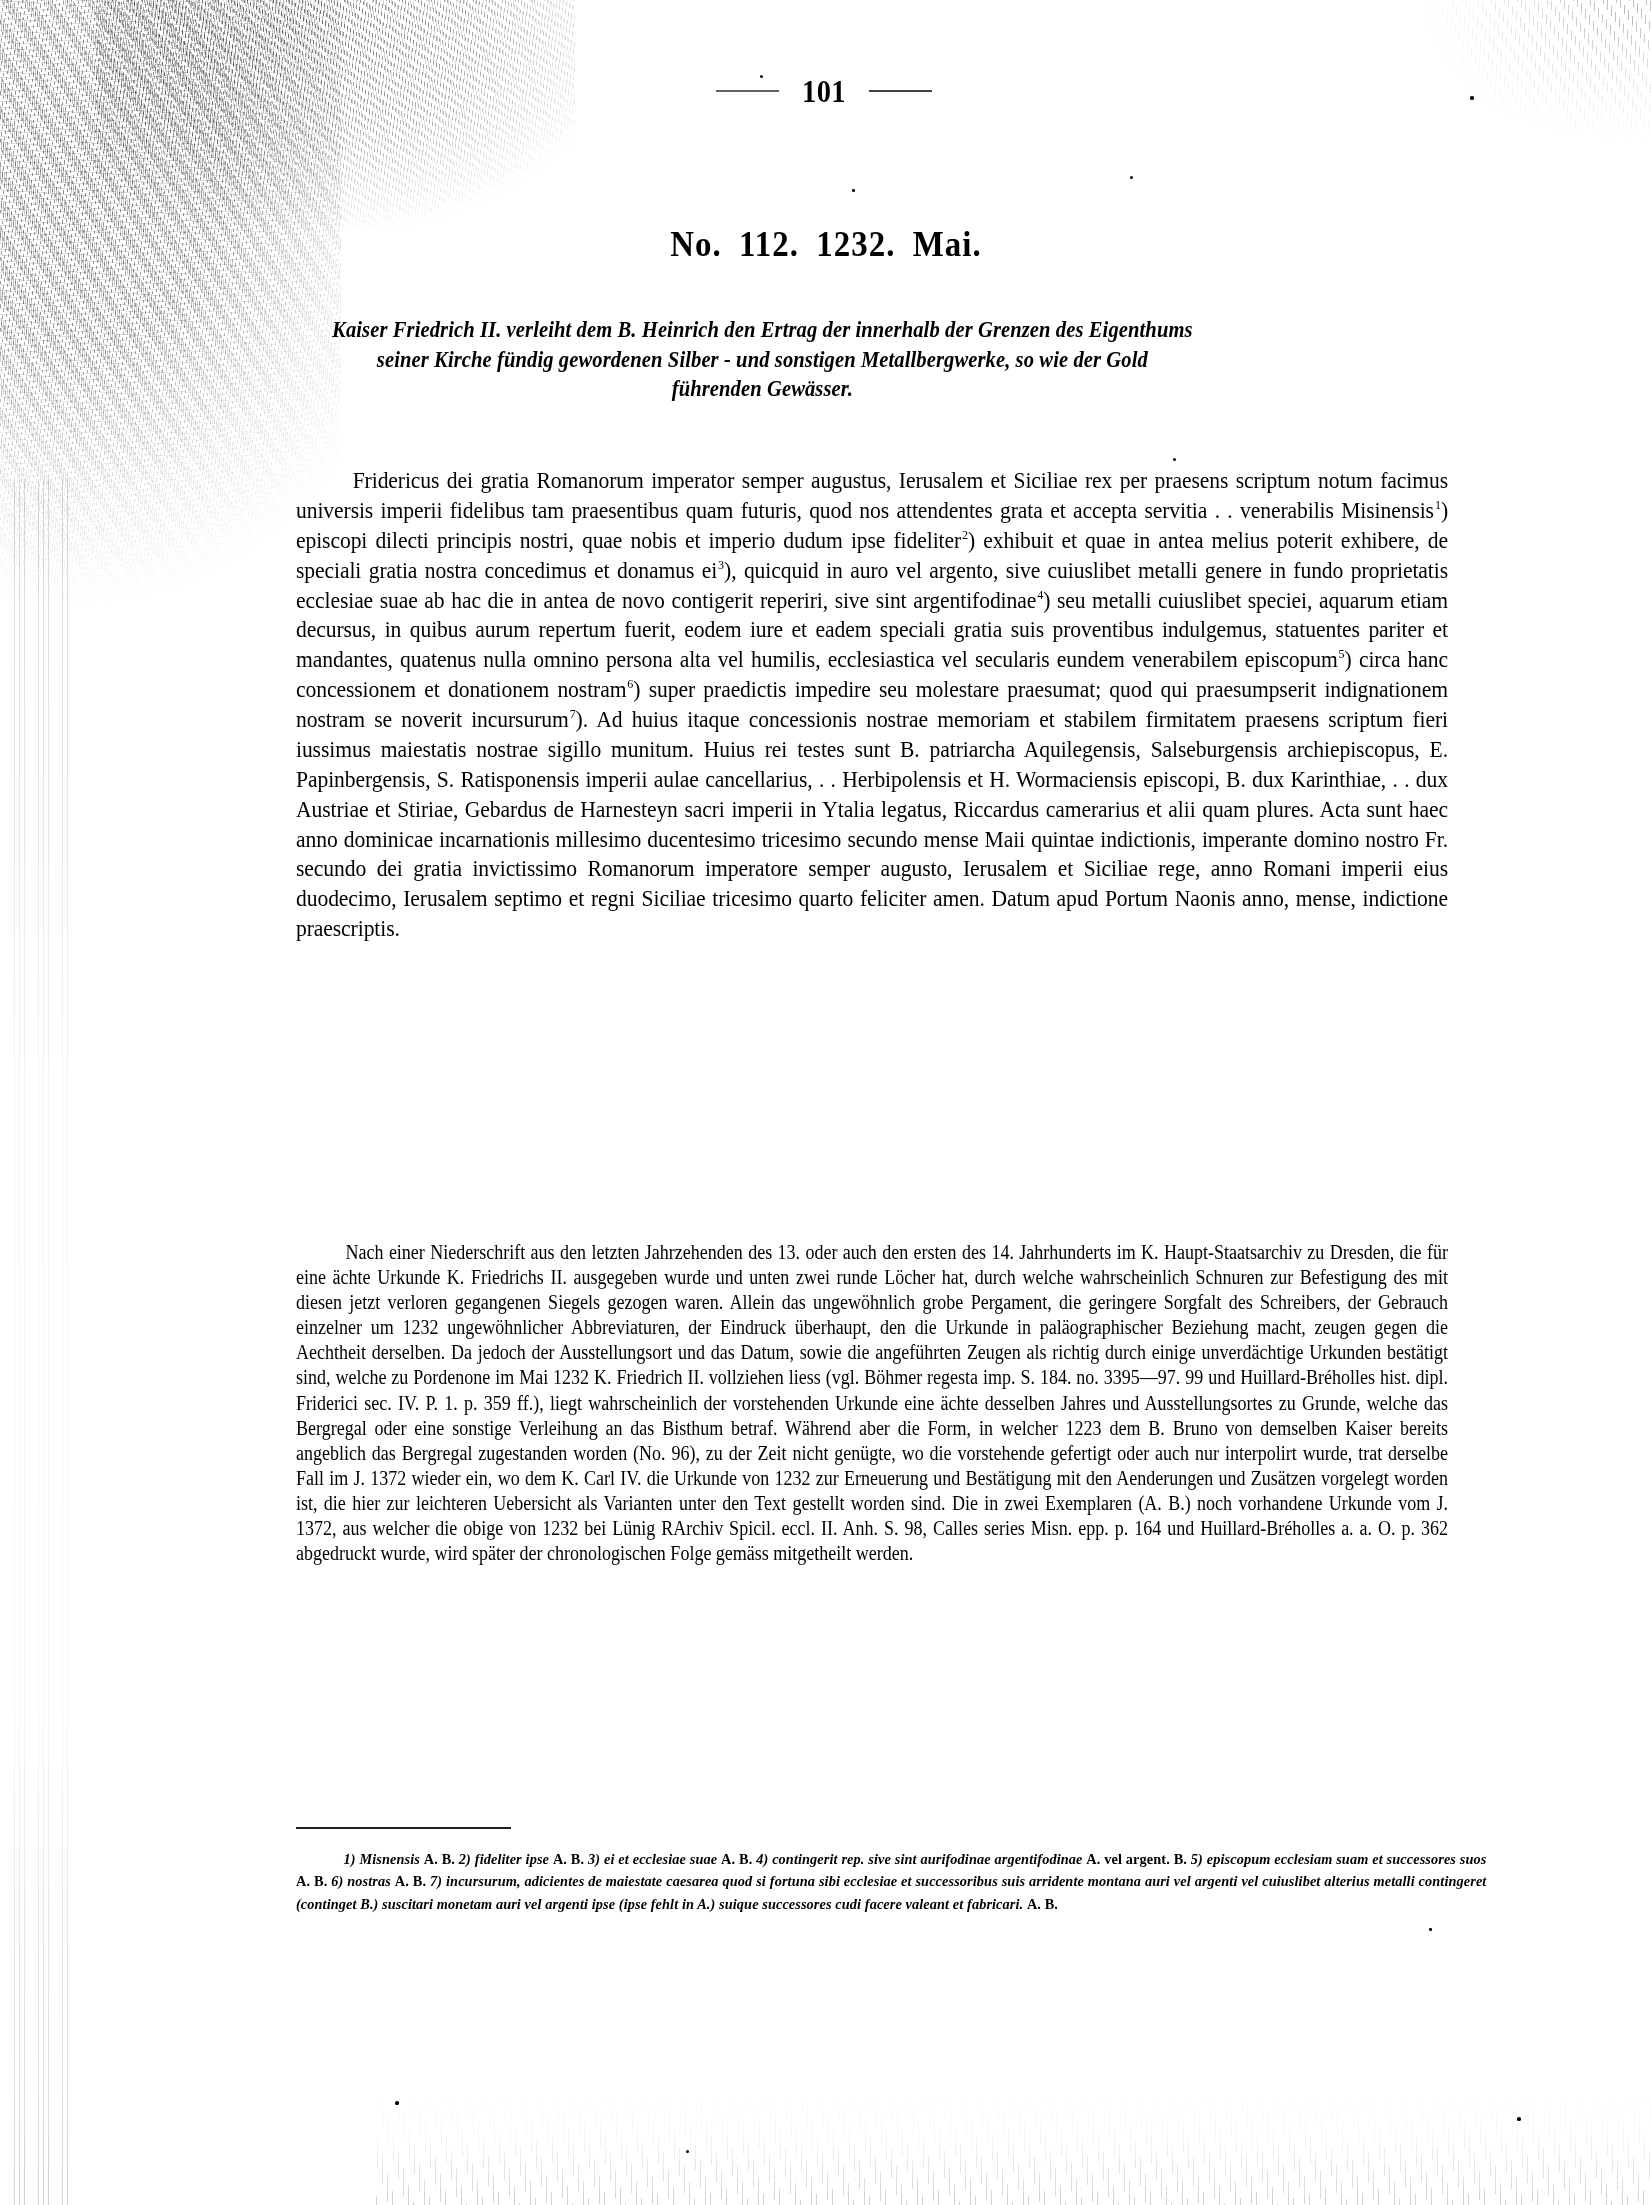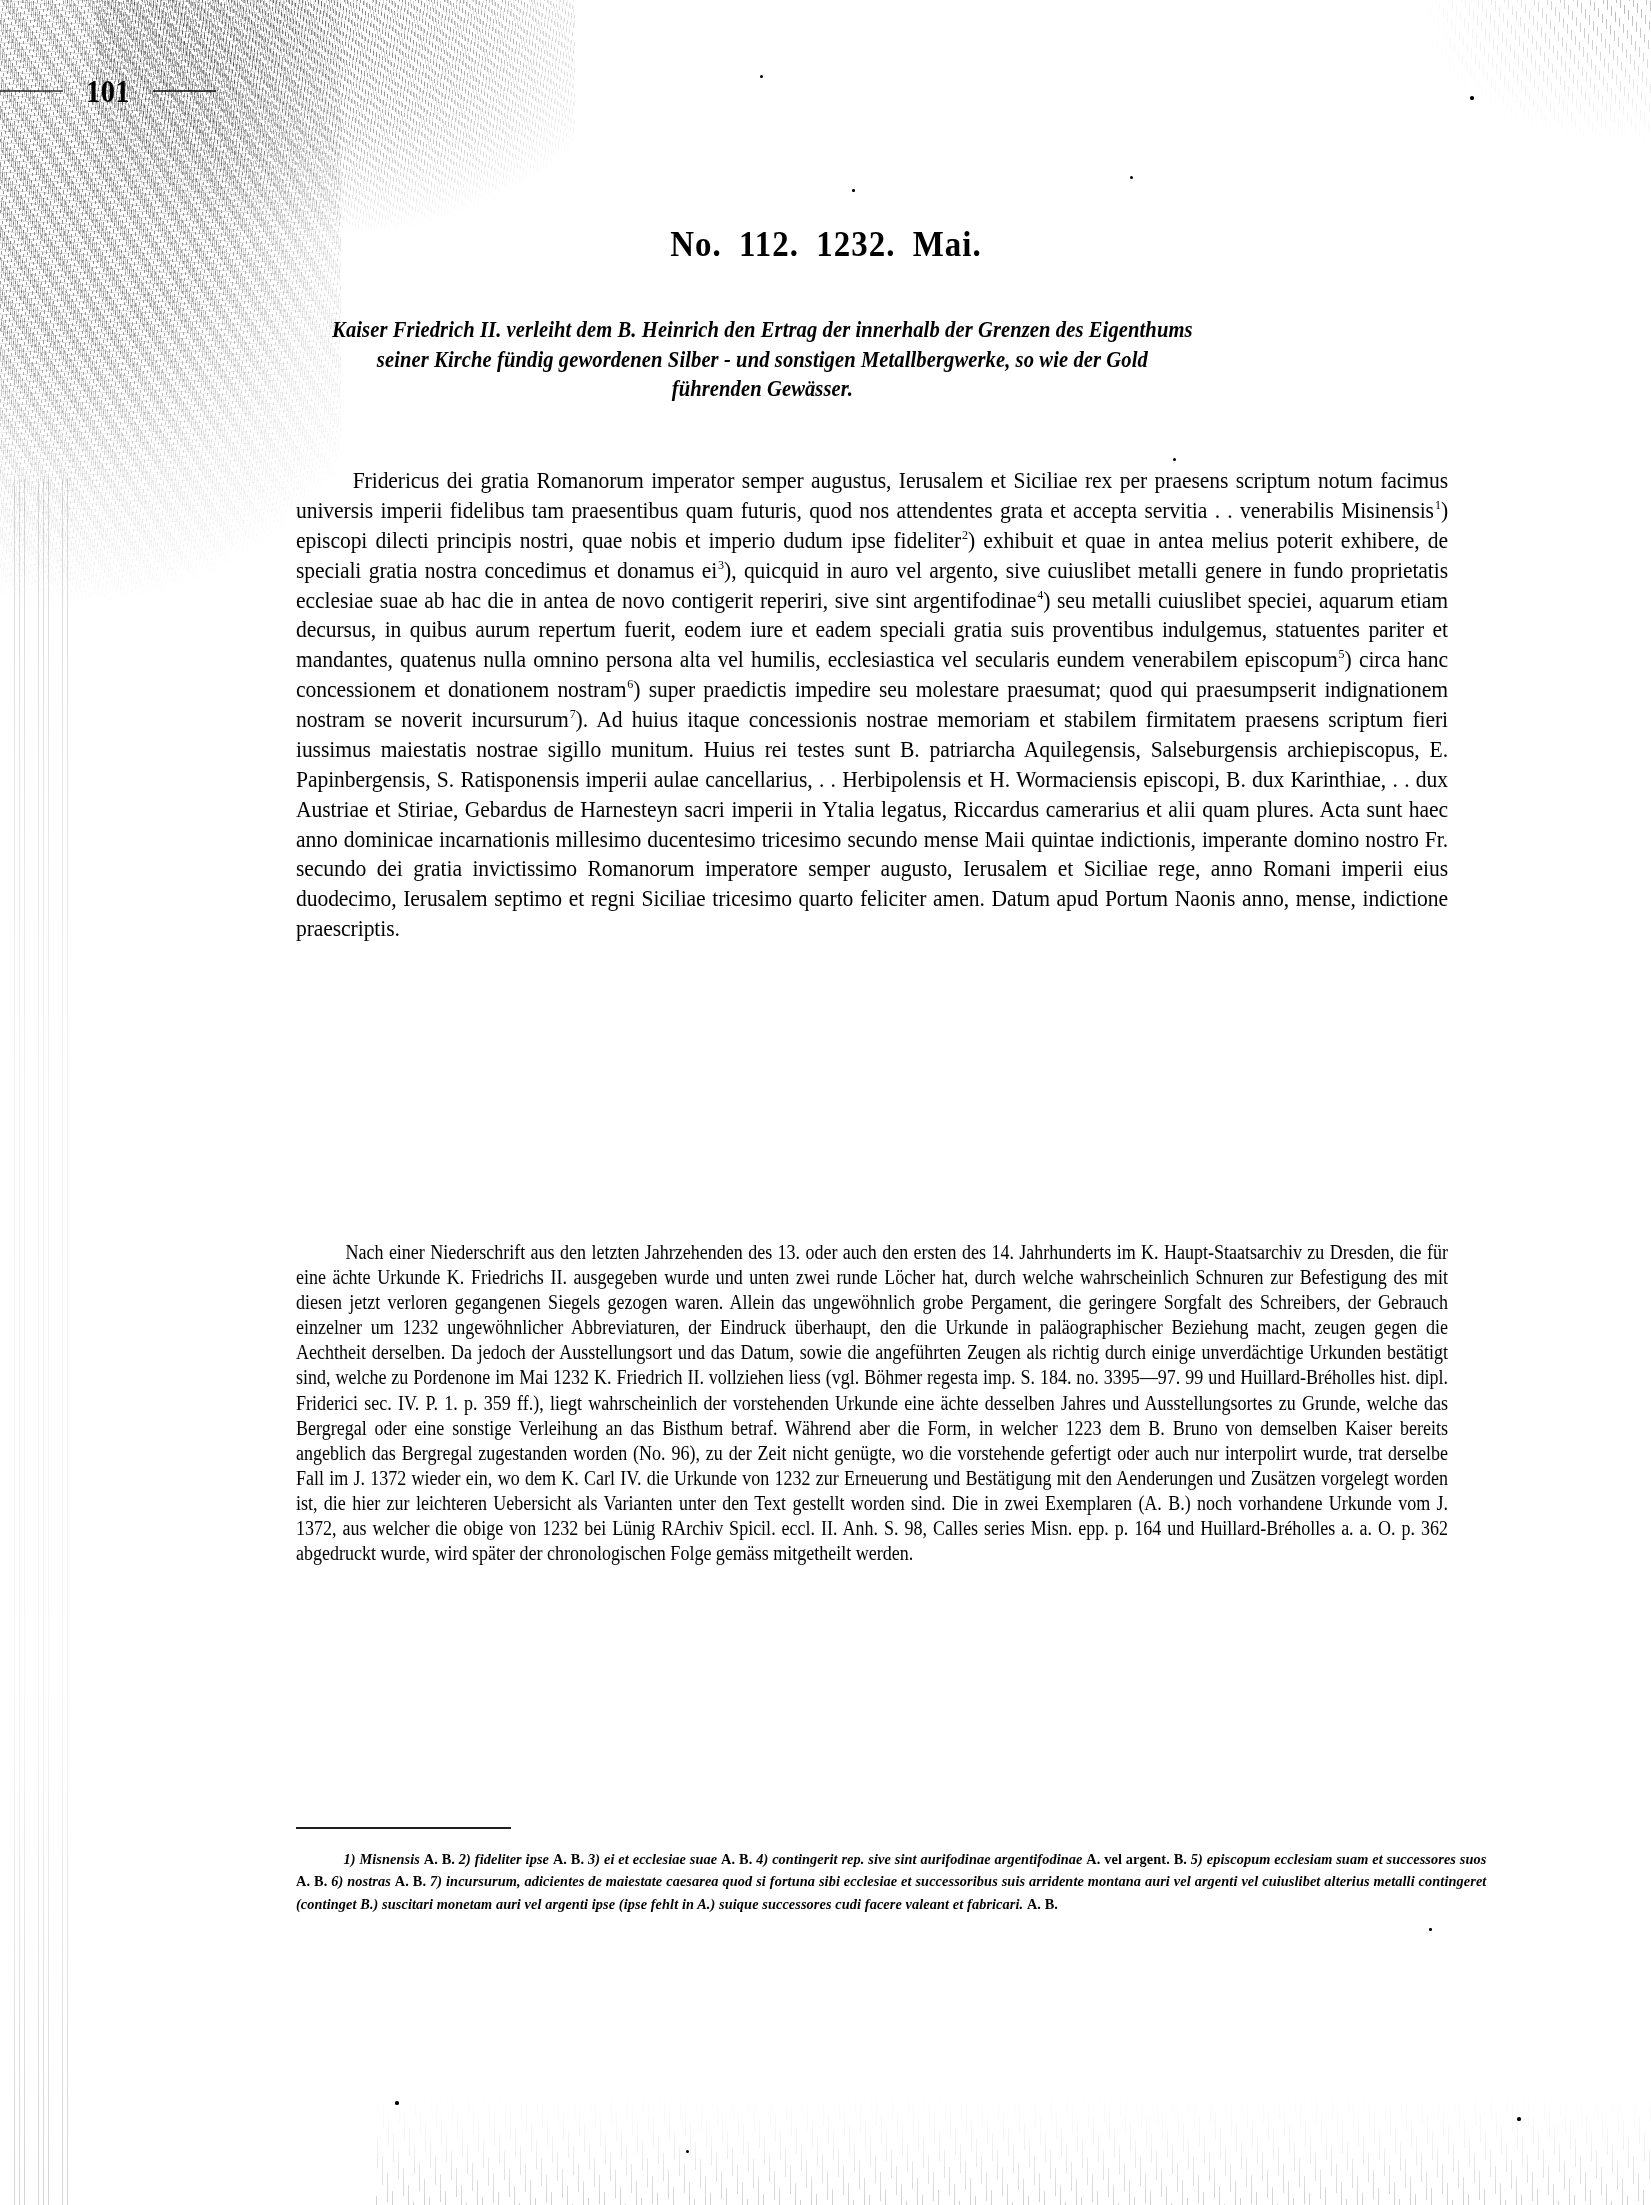--- a/index.html
+++ b/index.html
@@ -97,20 +97,21 @@
     pointer-events: none;
   }
 
   
   .running-head {
     position: absolute;
     left: 0; right: 4px;
     top: 76px;
     display: flex;
     align-items: center;
+    justify-content: center;
     gap: 21px;
   }
   .head-rule {
     width: 63px;
     height: 2.1px;
     background: #000;
     opacity: .82;
   }
   .head-rule.left  { transform: scaleY(.75); }
   .head-rule.right { transform: scaleY(.9); }

